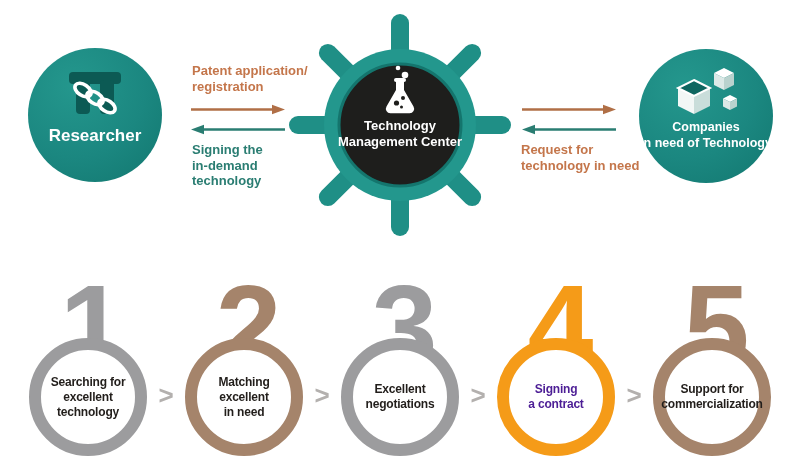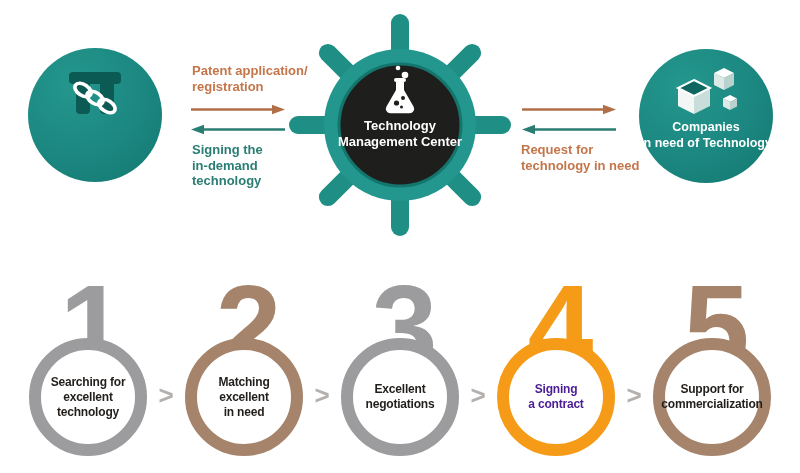--- a/index.html
+++ b/index.html
@@ -63,20 +63,21 @@
             <rect x="-19" y="-14" width="14" height="34" rx="4"></rect>
             <rect x="5" y="-14" width="14" height="34" rx="4"></rect>
           </g>
           <g stroke="#FFFFFF" stroke-width="3.6" fill="none">
             <ellipse cx="-12" cy="-4" rx="9" ry="5.5" transform="rotate(34 -12 -4)"></ellipse>
             <ellipse cx="0" cy="4" rx="9" ry="5.5" transform="rotate(34 0 4)"></ellipse>
             <ellipse cx="12" cy="12" rx="9" ry="5.5" transform="rotate(34 12 12)"></ellipse>
           </g>
         </svg>
       </span>
+      <div class="node-label node-label--researcher prewrap">Researcher</div>
     </div>
 
     <div class="flow-label flow-label--orange prewrap" style="left:192px;top:63px;width:130px;">Patent application/
 registration</div>
     <svg class="arrow arrow--brown" style="left:190px;top:103px;" width="96" height="13">
       <line x1="1" y1="6.5" x2="83" y2="6.5" stroke="currentColor" stroke-width="2.4"></line>
       <polygon points="82,1.8 95,6.5 82,11.2" fill="currentColor"></polygon>
     </svg>
     <svg class="arrow arrow--teal" style="left:190px;top:123px;" width="96" height="13">
       <polygon points="14,1.8 1,6.5 14,11.2" fill="currentColor"></polygon>

